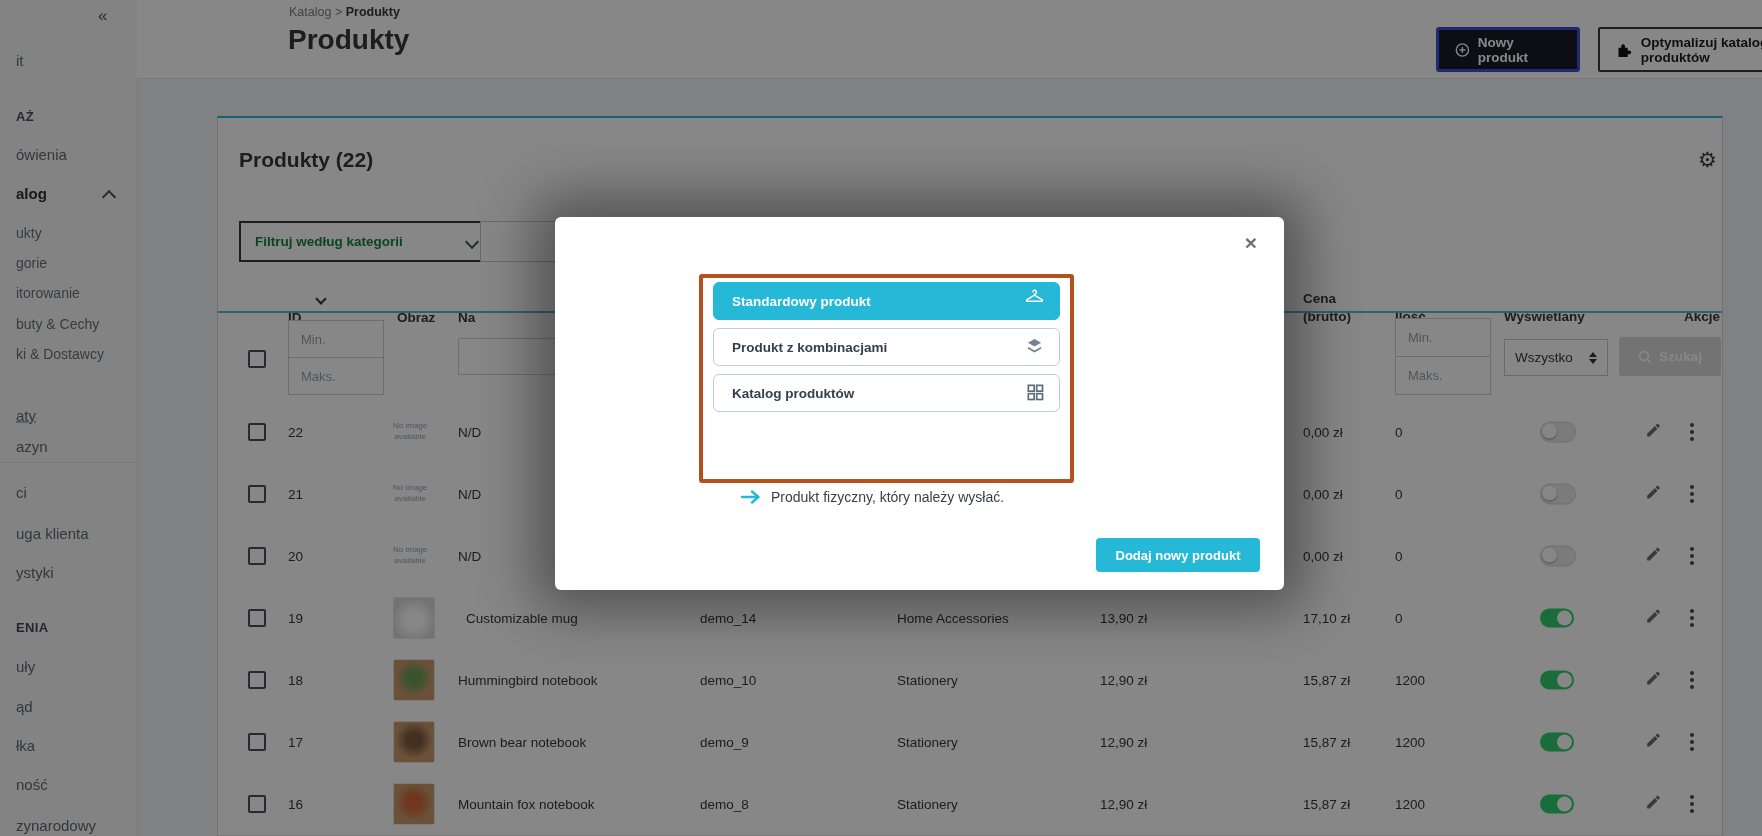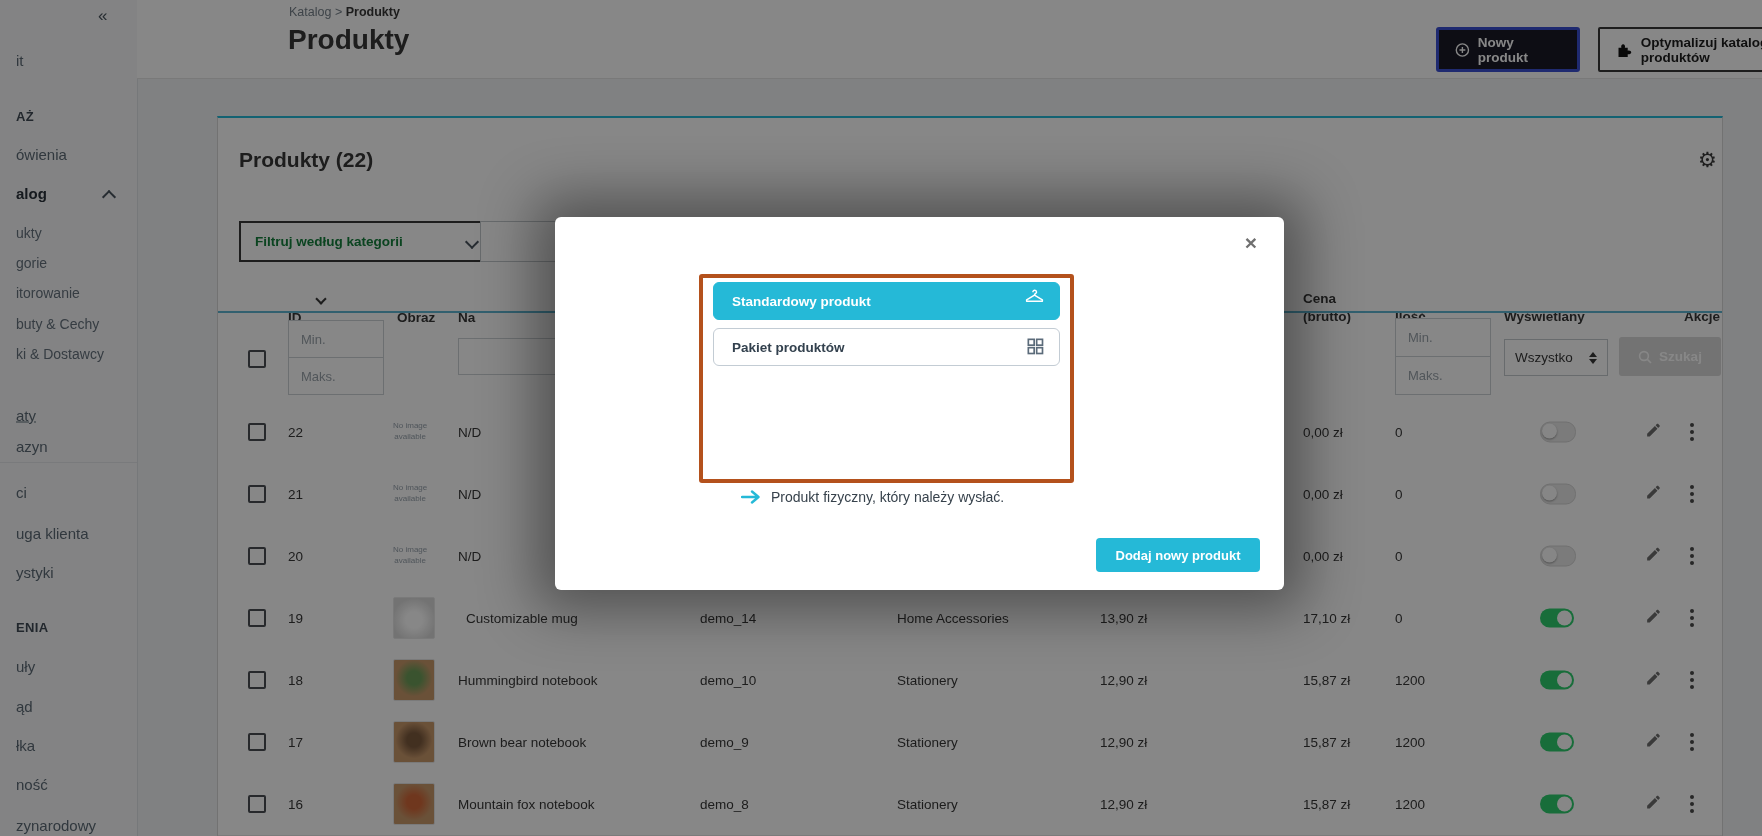--- a/index.html
+++ b/index.html
@@ -336,21 +336,28 @@
     <div id="modal-close">×</div>
     <div id="type-group">
         <div class="tile selected">
           <span>Standardowy produkt</span>
           <span><svg width="21" height="21" viewBox="0 0 24 24">
               <path d="M12 7c0-1.2.9-1.7 1.5-2.1.5-.4.8-.9.8-1.5A2.1 2.1 0 0 0 10.2 3" fill="none" stroke="#ffffff" stroke-width="1.7" stroke-linecap="round"></path>
               <path d="M12 7l9 5.4V14H3v-1.6L12 7z" fill="none" stroke="#ffffff" stroke-width="1.7" stroke-linejoin="round"></path>
             </svg></span>
         </div>
         <div class="tile">
-          <span>Pakiet produktów</span>
+          <span>Produkt z kombinacjami</span>
+          <span><svg width="21" height="21" viewBox="0 0 24 24">
+              <path d="M12 4.5l7.5 4.3L12 13.1 4.5 8.8 12 4.5z" fill="#74828f"></path>
+              <path d="M4.5 14.5l7.5 4.3 7.5-4.3" fill="none" stroke="#74828f" stroke-width="2.1" stroke-linejoin="round"></path>
+            </svg></span>
+        </div>
+        <div class="tile">
+          <span>Katalog produktów</span>
           <span><svg width="20" height="20" viewBox="0 0 24 24">
               <g fill="none" stroke="#5b6b7a" stroke-width="2">
                 <rect x="4" y="4" width="7" height="7"></rect>
                 <rect x="14" y="4" width="7" height="7"></rect>
                 <rect x="4" y="14" width="7" height="7"></rect>
                 <rect x="14" y="14" width="7" height="7"></rect>
               </g>
             </svg></span>
         </div>
       </div>

